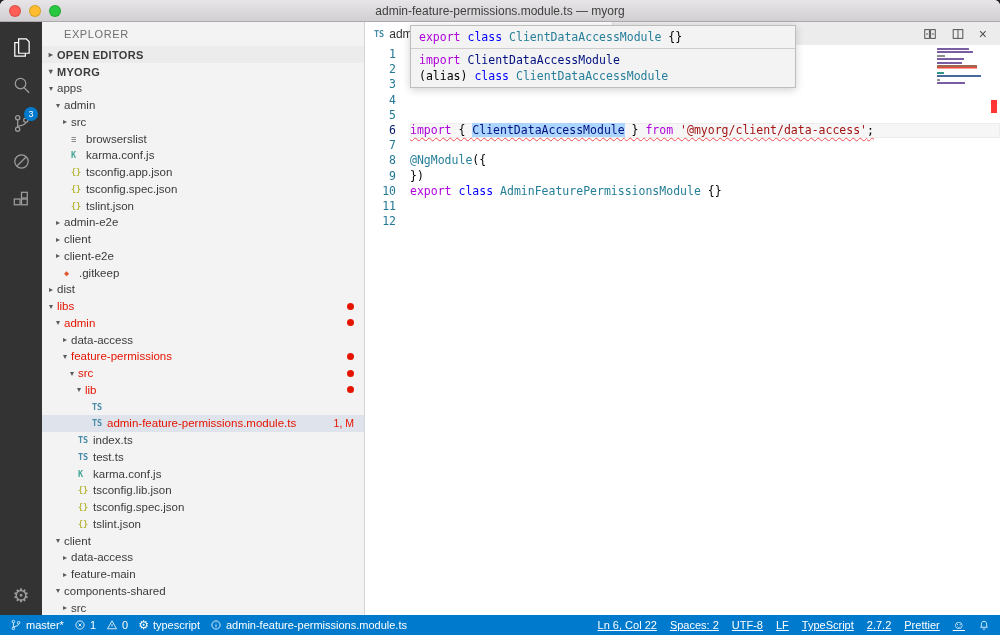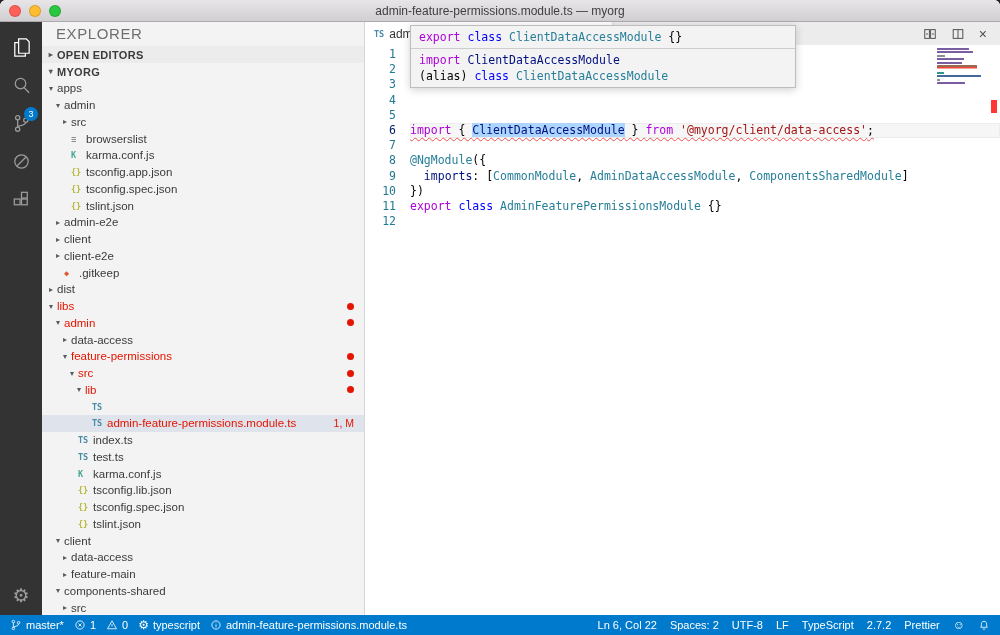--- a/index.html
+++ b/index.html
@@ -30,22 +30,22 @@
   .ab-item svg { width:23px; height:23px; stroke:#9d9d9d; fill:none; stroke-width:1.3; }
   .ab-item.active svg { stroke:#ffffff; }
   .ab-badge { position:absolute; top:3px; right:4px; min-width:14px; height:14px;
               border-radius:50%; background:var(--accent); color:#fff; font-size:9px;
               line-height:14px; text-align:center; }
   .ab-gear { margin-top:auto; margin-bottom:8px; font-size:19px; color:#9d9d9d; cursor:pointer; }
 
   
   .sidebar { width:323px; background:#f3f3f3; border-right:1px solid #d6d6d6;
              display:flex; flex-direction:column; min-height:0; }
-  .sb-title { flex:0 0 22px; font-size:15px; color:#6f6f6f; letter-spacing:.6px;
-              line-height:24px; padding-left:14px; }
+  .sb-title { flex:0 0 22px; font-size:11px; color:#6f6f6f; letter-spacing:.6px;
+              line-height:24px; padding-left:22px; }
   .sec { flex:0 0 17px; display:flex; align-items:center; font-size:11px; font-weight:bold;
          color:#3b3b3b; padding-left:3px; cursor:pointer; letter-spacing:.3px; }
   .sec.oe { background:#ececec; flex-basis:17px; }
   .sec .chev { width:12px; font-size:8px; color:#5a5a5a; text-align:center; }
   .tree { flex:1; overflow:hidden; }
   .tree-row { height:16.75px; display:flex; align-items:center; font-size:11.5px;
               color:#3b3b3b; cursor:pointer; padding-right:10px; white-space:nowrap; }
   .tree-row.selected { background:#dfe3ec; }
   .arrow { width:12px; flex:none; font-size:8px; color:#5a5a5a; text-align:center; }
   .ficon { width:15px; flex:none; font-size:8.5px; font-weight:bold;
@@ -94,21 +94,21 @@
   .hover { position:absolute; left:45px; top:3px; width:386px; background:#f3f3f3;
            border:1px solid #bdbdbd; box-shadow:0 2px 8px rgba(0,0,0,.18); z-index:5;
            font-family:"DejaVu Sans Mono", monospace; font-size:11.5px; }
   .hover-sec { padding:3px 8px; line-height:16px; white-space:pre-wrap; color:#1e1e1e; }
   .hover-sec + .hover-sec { border-top:1px solid #cdcdcd; }
 
   
   .statusbar { flex:0 0 20px; background:var(--accent); color:#fff; display:flex;
                align-items:center; font-size:11px; padding:0 10px; }
   .sb-left { display:flex; align-items:center; gap:10px; }
-  .sb-right { margin-left:auto; display:flex; align-items:center; gap:13px; }
+  .sb-right { margin-left:auto; display:flex; align-items:center; gap:13px;text-decoration:underline; }
   .sb-item { display:flex; align-items:center; gap:4px; cursor:pointer; white-space:nowrap; }
   .sb-item svg { width:12px; height:12px; stroke:#fff; fill:none; stroke-width:1.1; display:block; }
   .icon-text { font-size:12px; line-height:12px; }
 </style>
 </head>
 <body>
 
 <div class="window">
 
   <div class="titlebar">
@@ -363,21 +363,20 @@
           </div>
         <div class="codecol">
             <div class="cl"></div>
             <div class="cl"></div>
             <div class="cl"></div>
             <div class="cl"></div>
             <div class="cl"></div>
             <div class="cl cur"><span class="squiggle"><span class="tok p">import</span><span class="tok d"> { </span><span class="tok v sel">ClientDataAccessModule</span><span class="tok d"> } </span><span class="tok p">from</span><span class="tok d"> </span><span class="tok s">'@myorg/client/data-access'</span><span class="tok d">;</span></span></div>
             <div class="cl"></div>
             <div class="cl"><span class="tok t">@NgModule</span><span class="tok d">({</span></div>
-            <div class="cl"><span class="tok d">  </span><span class="tok v">imports</span><span class="tok d">: [</span><span class="tok t">CommonModule</span><span class="tok d">, </span><span class="tok t">AdminDataAccessModule</span><span class="tok d">, </span><span class="tok t">ComponentsSharedModule</span><span class="tok d">]</span></div>
             <div class="cl"><span class="tok d">})</span></div>
             <div class="cl"><span class="tok p">export</span><span class="tok d"> </span><span class="tok b">class</span><span class="tok d"> </span><span class="tok t">AdminFeaturePermissionsModule</span><span class="tok d"> {}</span></div>
             <div class="cl"></div>
           </div>
         <div class="minimap">
             <div class="mrow">
               <div class="mbar" style="width: 32px; background: rgb(122, 92, 163);"></div>
             </div>
             <div class="mrow">
               <div class="mbar" style="width: 36px; background: rgb(122, 92, 163);"></div>

